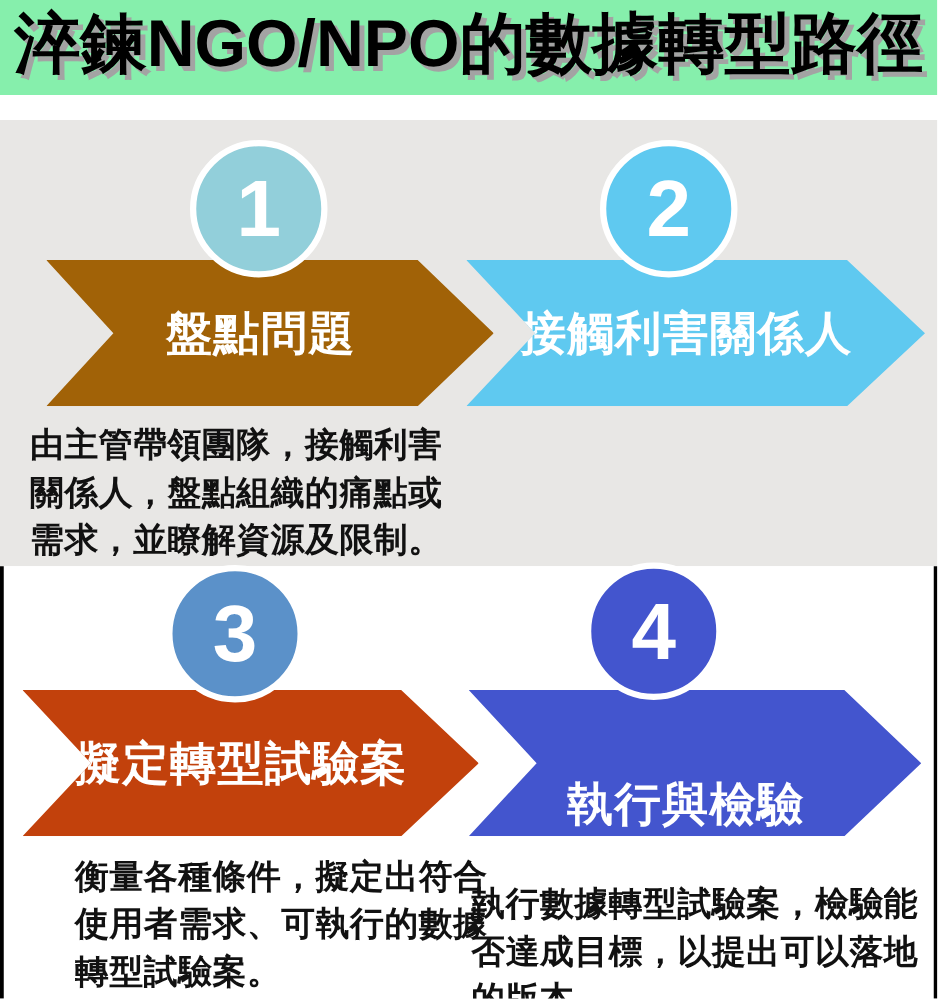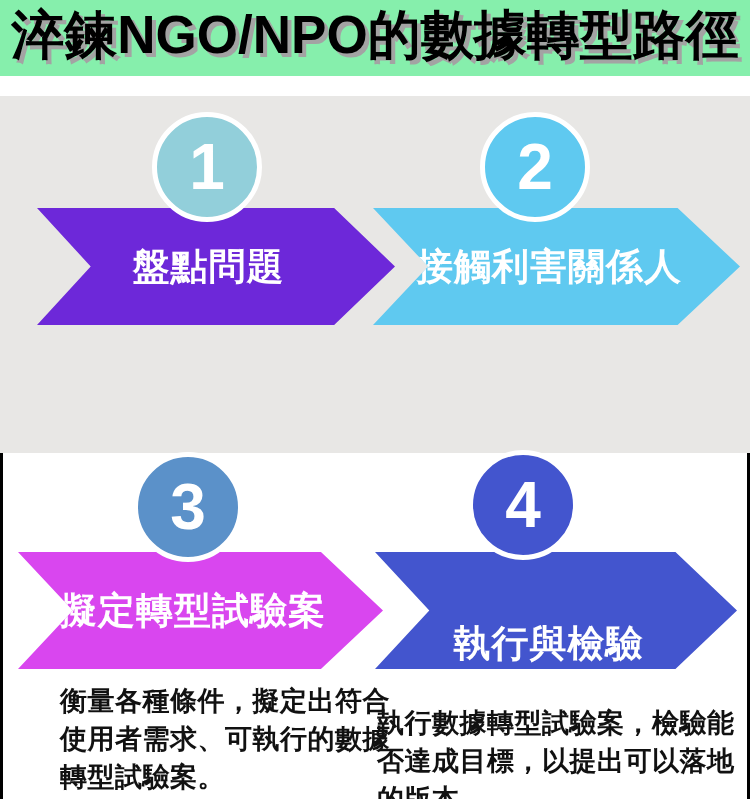--- a/index.html
+++ b/index.html
@@ -121,35 +121,36 @@
   <div class="title-banner">
     <h1>淬鍊NGO/NPO的數據轉型路徑</h1>
   </div>
 
   <div class="top-half"></div>
   <div class="bottom-half"></div>
 
   <div class="circle c1" style="background-color: rgb(146, 207, 218);">
     <span class="num">1</span>
   </div>
-  <div class="arrow a1" style="background-color: #6d28d9;">
+  <div class="arrow a1" style="background-color: #a16207;">
     <span class="label">盤點問題</span>
   </div>
+  <div class="desc d1">由主管帶領團隊，接觸利害關係人，盤點組織的痛點或需求，並瞭解資源及限制。</div>
 
   <div class="circle c2" style="background-color: rgb(95, 201, 240);">
     <span class="num">2</span>
   </div>
   <div class="arrow a2" style="background-color: rgb(95, 201, 240);">
     <span class="label">接觸利害關係人</span>
   </div>
 
   <div class="circle c3" style="background-color: rgb(91, 145, 201);">
     <span class="num">3</span>
   </div>
-  <div class="arrow a3" style="background-color: #d946ef;">
+  <div class="arrow a3" style="background-color: #c2410c;">
     <span class="label">擬定轉型試驗案</span>
   </div>
   <div class="desc d3">衡量各種條件，擬定出符合使用者需求、可執行的數據轉型試驗案。</div>
 
   <div class="circle c4" style="background-color: rgb(67, 85, 206);">
     <span class="num">4</span>
   </div>
   <div class="arrow a4" style="background-color: rgb(67, 85, 206);">
     <span class="label">執行與檢驗</span>
   </div>

